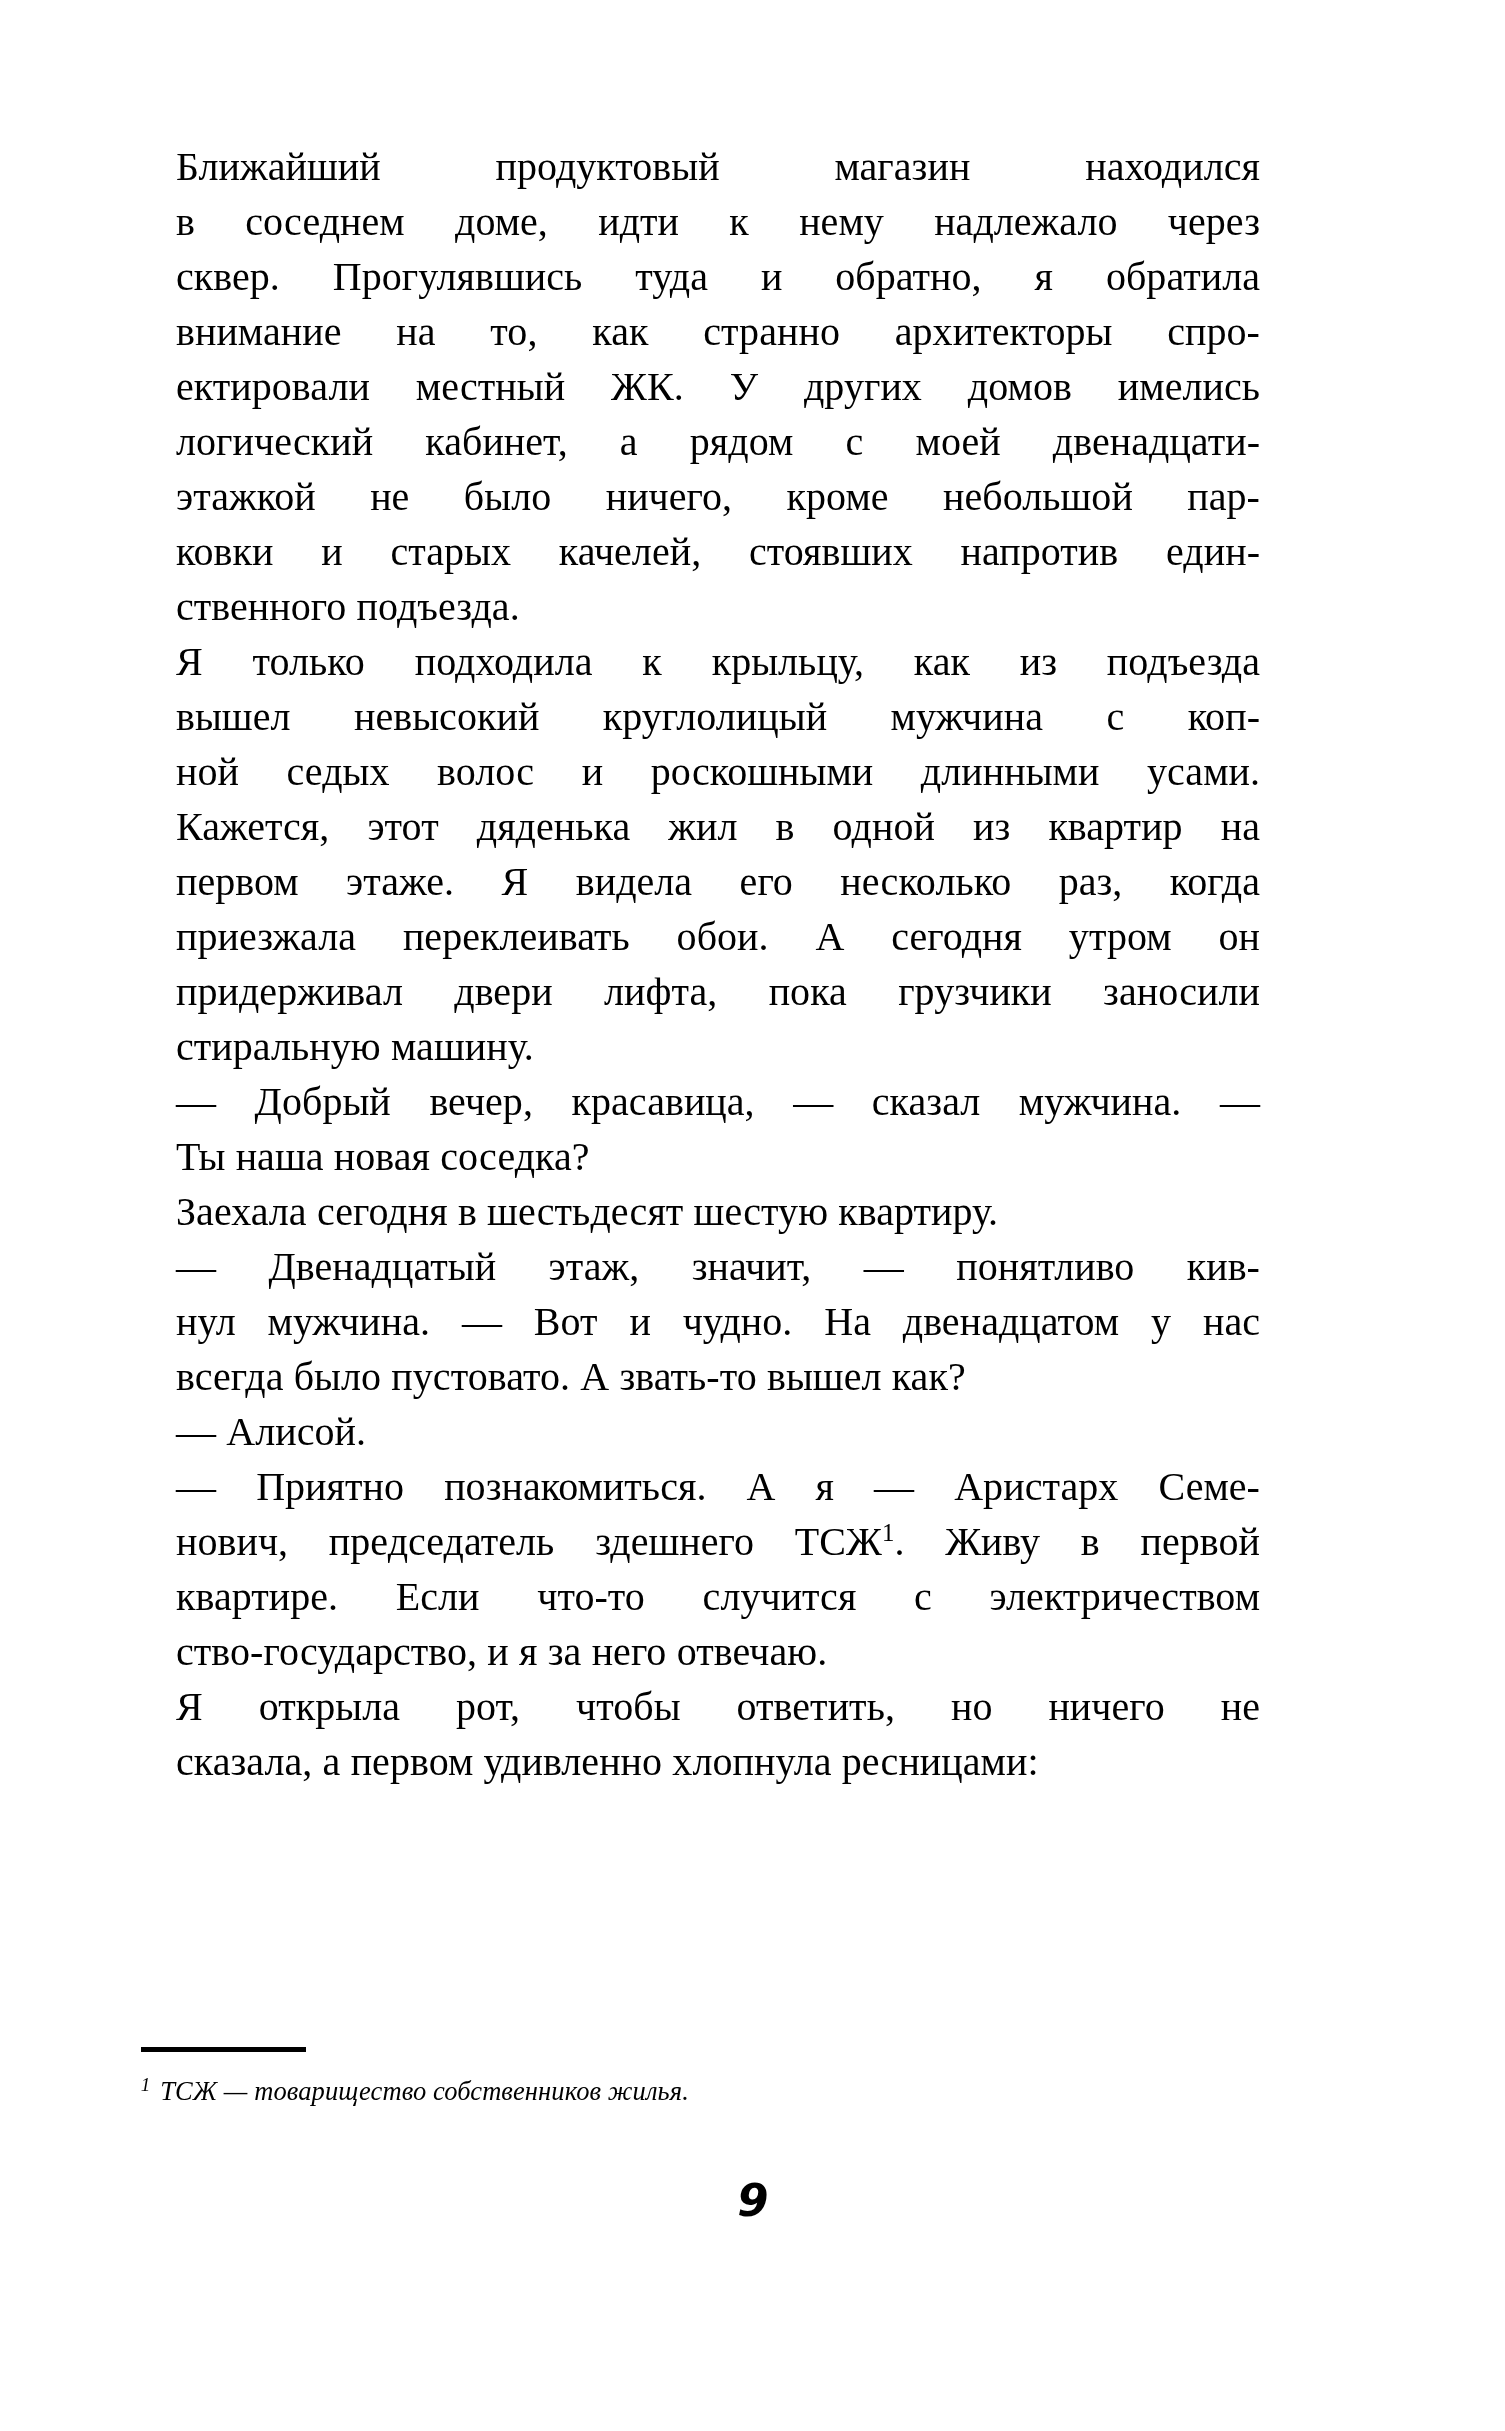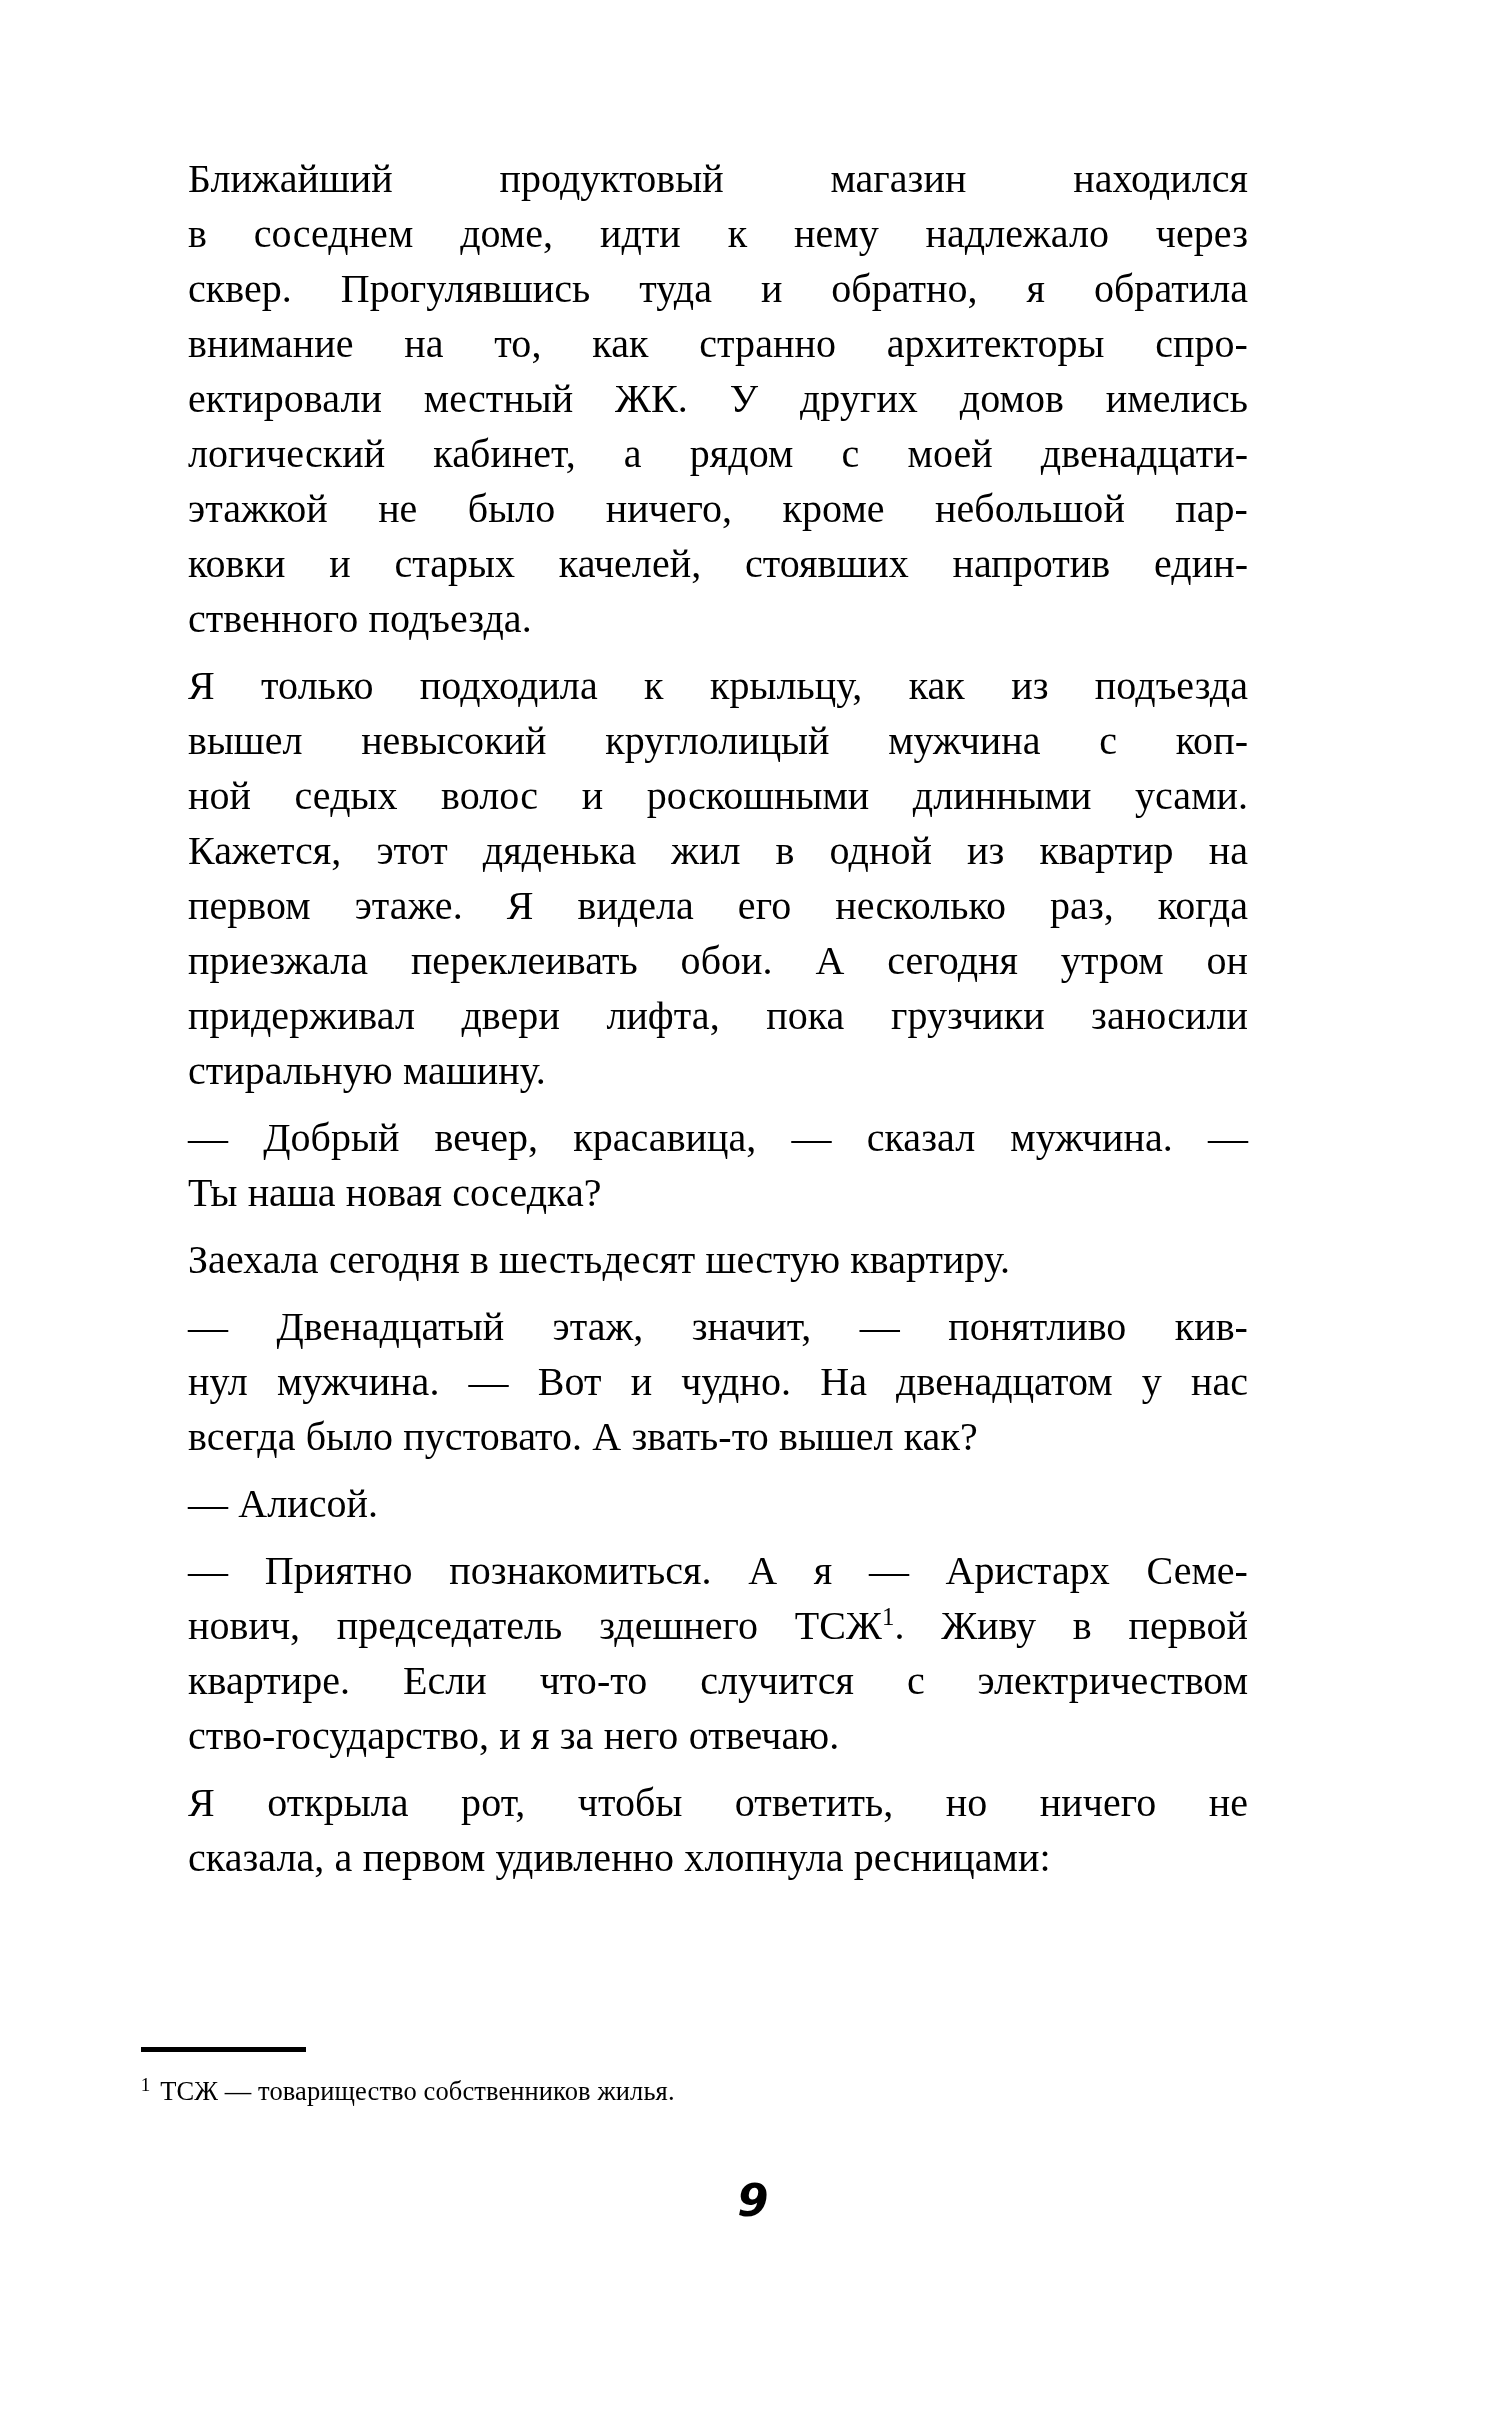--- a/index.html
+++ b/index.html
@@ -29,21 +29,21 @@
 
   
   .text-block {
     position: absolute;
     left: 125px;
     top: 139px;
     width: 1135px;
   }
 
   .para {
-    margin: 12px;
+    margin: 0;
     font-size: 40px;
     line-height: 55px;
     text-align: justify;
     text-justify: inter-word;
     text-indent: 51px;
     hyphens: manual;
     -webkit-hyphens: manual;
     word-spacing: 0.2px;
     letter-spacing: 0.05px;
   }
@@ -80,20 +80,21 @@
     background: #000000;
     margin: 0 0 23.5px 15.7px;
   }
   .footnote-text {
     margin: 0;
     margin-left: 15.7px;
     font-size: 26.5px;
     line-height: 33px;
     text-align: left;
     letter-spacing: 0.1px;
+    font-style: italic;
   }
   .footnote-text .fn-marker {
     font-size: 0.72em;
     vertical-align: super;
     line-height: 0;
     margin-right: 9.8px;
   }
 
   
   .folio {

